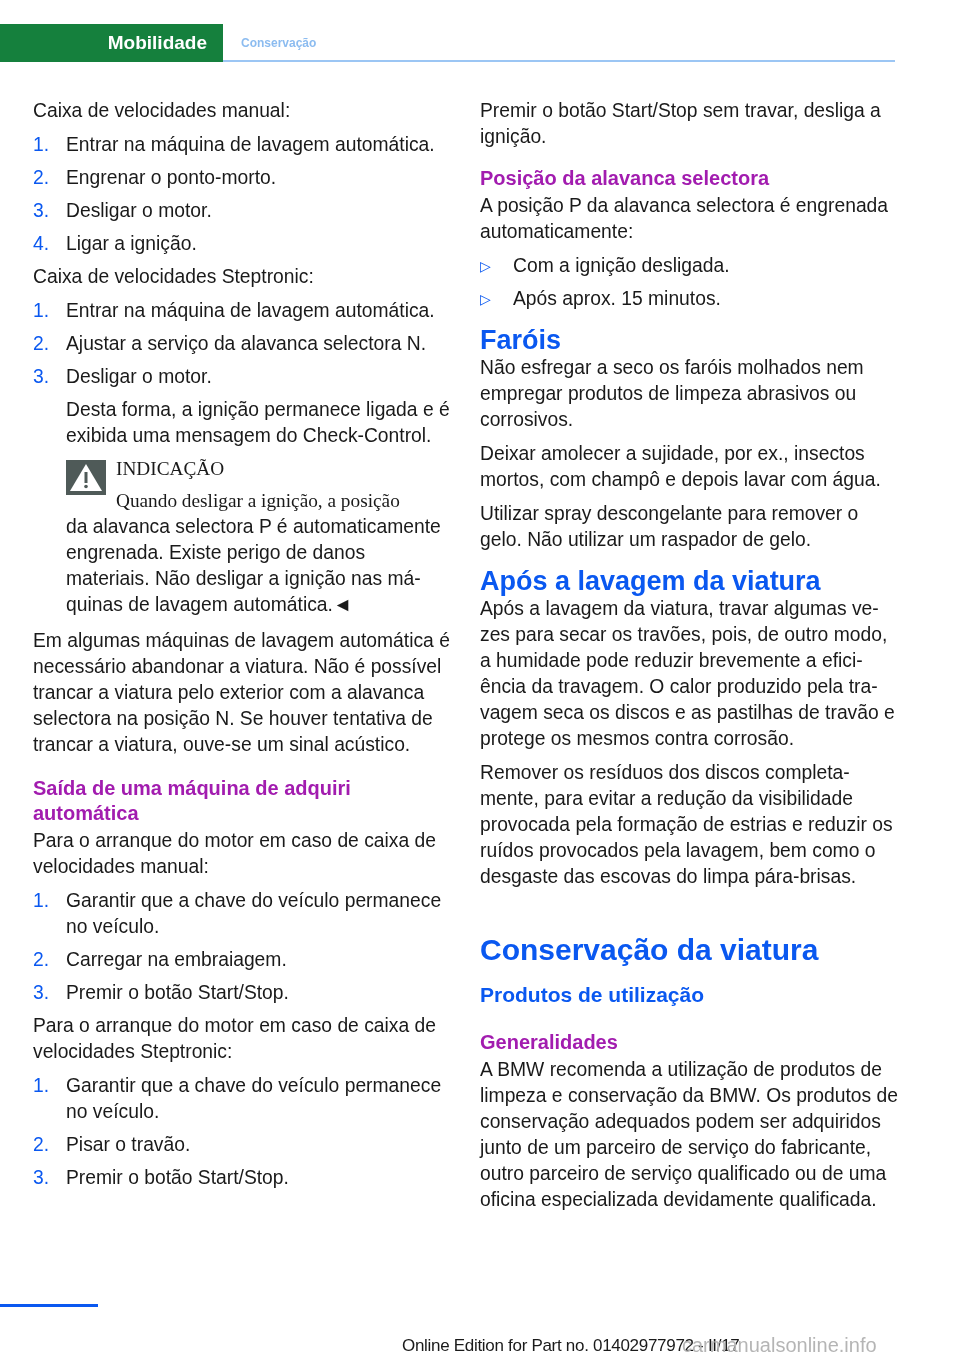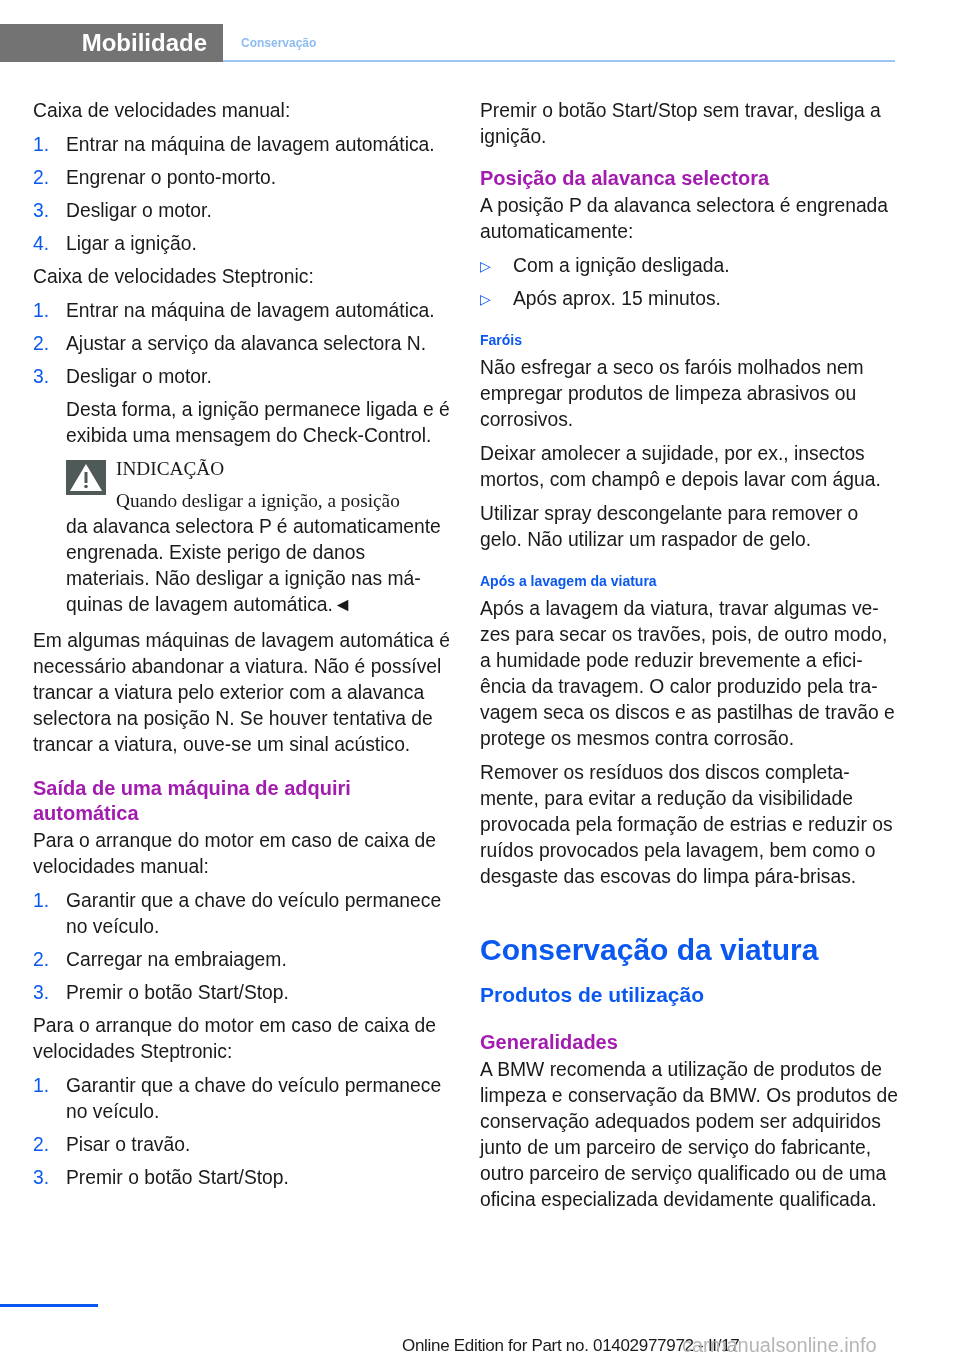--- a/index.html
+++ b/index.html
@@ -1,35 +1,35 @@
 <!DOCTYPE html>
 <html><head>
 <meta charset="utf-8">
 <style>
   html, body { margin: 0; padding: 0; background: #ffffff; }
   body { width: 960px; height: 1362px; position: relative; overflow: hidden;
          font-family: "Liberation Sans", "DejaVu Sans", sans-serif; color: #1a1a1a; }
   .header { position: absolute; top: 24px; left: 0; width: 895px; height: 38px; }
-  .tab-active { position: absolute; left: 0; top: 0; width: 223px; height: 38px; background: #737373;
-                color: #fff; font-weight: bold; font-size: 24px; line-height: 38px; text-align: right;
+  .tab-active { position: absolute; left: 0; top: 0; width: 223px; height: 38px; background: #15803d;
+                color: #fff; font-weight: bold; font-size: 19px; line-height: 38px; text-align: right;
                 padding-right: 16px; box-sizing: border-box; }
   .tab-inactive { position: absolute; left: 241px; top: 0; height: 38px; color: #8cbcf0;
                   font-weight: bold; font-size: 12px; line-height: 38px; }
   .header-line { position: absolute; left: 223px; top: 36px; width: 672px; height: 2px; background: #9cc6f4; }
 
   .col { position: absolute; top: 98px; width: 420px; font-size: 19.3px; line-height: 26px; }
   .col-left { left: 33px; }
   .col-right { left: 480px; width: 420px; }
   p { margin: 0 0 8px 0; }
   .ol { margin: 0 0 6px 0; padding: 0; list-style: none; }
   .ol li { position: relative; padding-left: 33px; margin-bottom: 7px; }
   .ol li .num { position: absolute; left: 0; top: 0; color: #0a58f0; }
   .ul li .num { color: #0a58f0; font-size: 14px; }
   .h-light { color: #a21caf; font-weight: bold; font-size: 20px; line-height: 25px; margin: 18px 0 2px 0; }
-  .h-blue { color: #0a58f0; font-weight: bold; font-size: 14px; line-height: 25px; margin: 16px 0 2px 0; }
+  .h-blue { color: #0a58f0; font-weight: bold; font-size: 27px; line-height: 25px; margin: 16px 0 2px 0; }
   .h-big { color: #0a58f0; font-weight: bold; font-size: 30px; line-height: 36px; margin: 42px 0 14px 0; }
   .h-mid { color: #0a58f0; font-weight: bold; font-size: 21px; line-height: 26px; margin: 0 0 22px 0; }
   .warning { position: relative; margin: 6px 0 10px 33px; }
   .warn-icon { position: absolute; left: 0; top: 4px; width: 40px; height: 35px; background: #4f5a58; }
   .warn-title { margin-left: 50px; font-family: Liberation Serif, serif; }
   .warn-first { margin-left: 50px; font-family: Liberation Serif, serif; }
 
   .footer-line { position: absolute; left: 0; top: 1304px; width: 98px; height: 3px; background: #0a58f0; }
   .page-num { position: absolute; left: 58px; top: 1369px; font-size: 20px; color: #1a1a1a; }
   .edition { position: absolute; left: 402px; top: 1336px; font-size: 17px; color: #1a1a1a; letter-spacing: -0.3px; }

